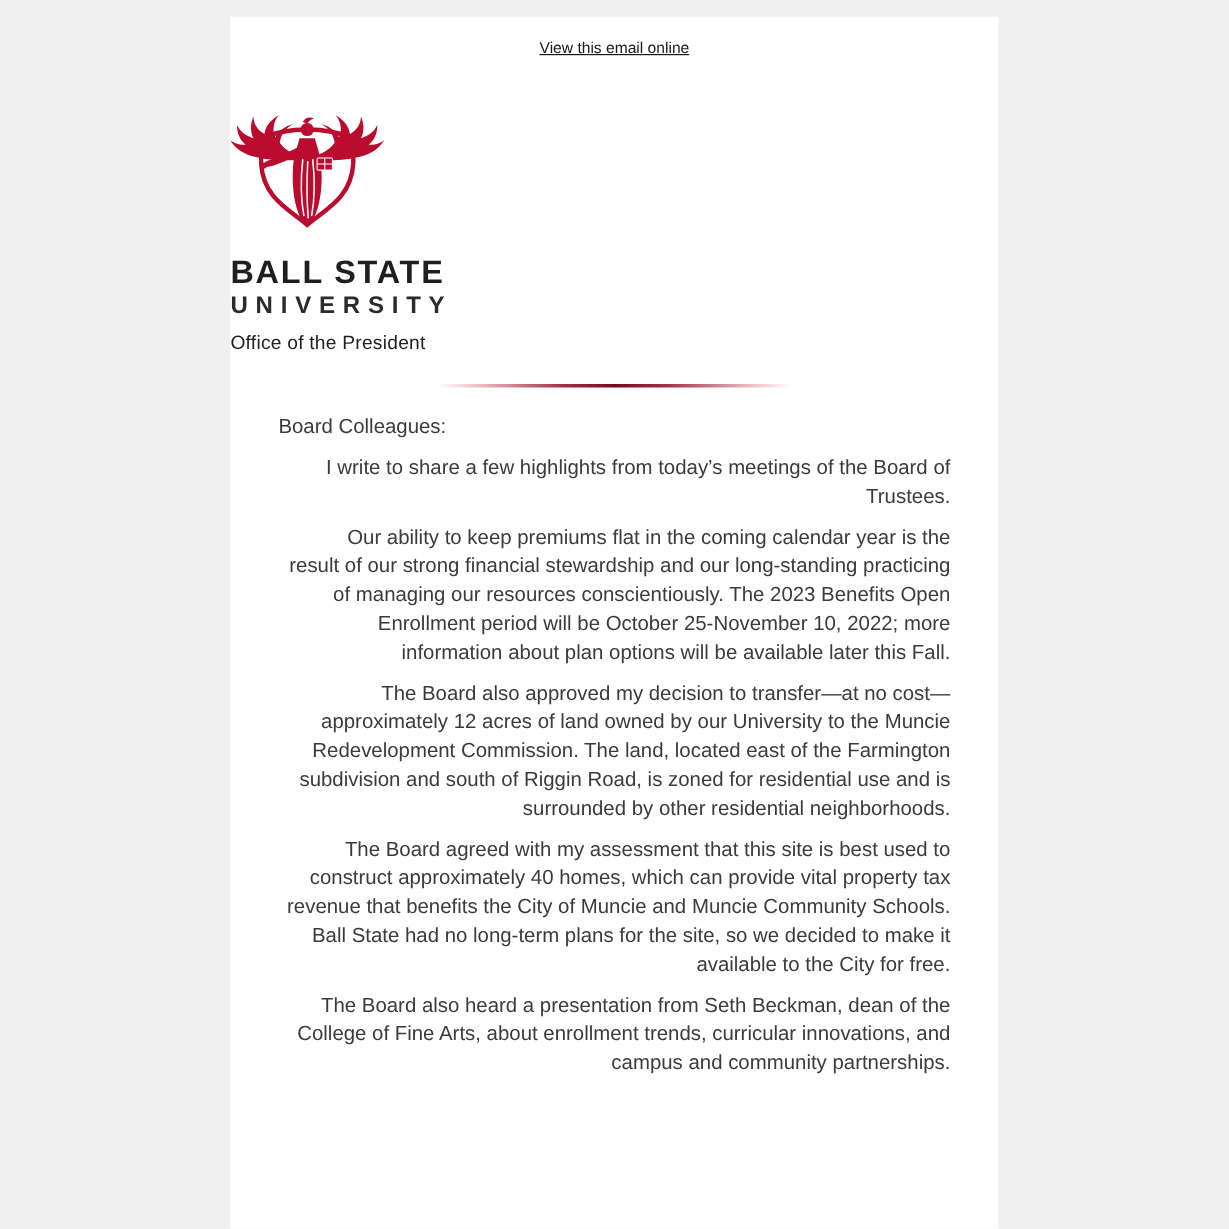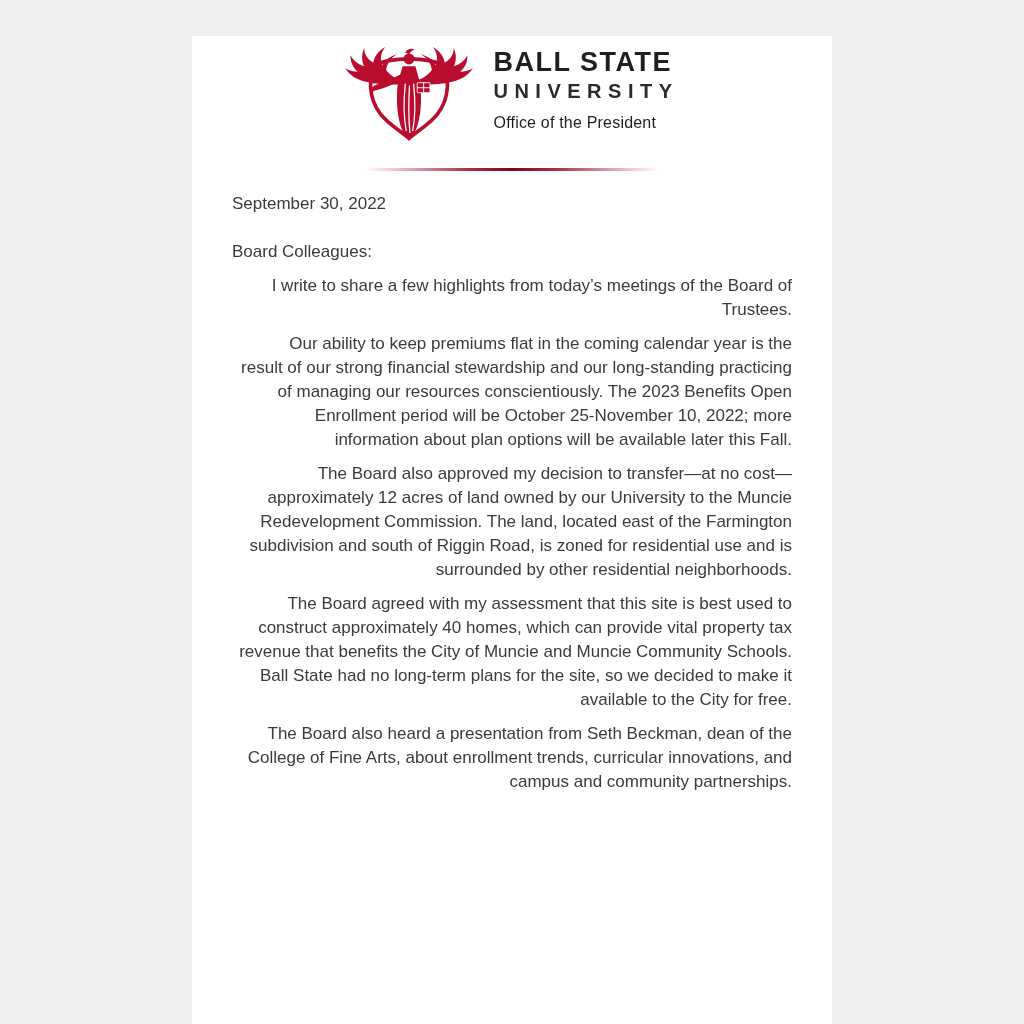--- a/index.html
+++ b/index.html
@@ -24,22 +24,22 @@
   .view-online-link {
     font-size: 13px;
     color: #1a1a1a;
     text-decoration: underline;
     cursor: pointer;
   }
   .logo-lockup {
     margin-top: 36px;
     display: flex;
     justify-content: center;
-    align-items: center;
     gap: 20px;
+    flex-direction: column;
   }
   .logo-mark { width: 128px; height: 108px; flex: 0 0 auto; }
   .logo-text { text-align: left; }
   .logo-line1 {
     font-size: 27px;
     font-weight: 800;
     letter-spacing: 1.5px;
     color: #1f1f1f;
     line-height: 1.05;
   }
@@ -81,20 +81,23 @@
   .date-line { margin-bottom: 24px; }
   .salutation { margin-bottom: 10px; }
   .para { margin-bottom: 10px; text-indent: 21px; text-align: right; }
 </style>
 </head>
 <body>
 
 <div class="page">
   <div class="email-column">
 
+    <div class="view-online-wrap">
+      <a class="view-online-link">View this email online</a>
+    </div>
 
     <div class="logo-lockup">
       <svg class="logo-mark" viewBox="0 0 140 118" xmlns="http://www.w3.org/2000/svg">
 
         <path d="M70,112 C54,98 30,88 28,56 L28,33 C42,27 56,25 70,25 C84,25 98,27 112,33 L112,56 C110,88 86,98 70,112 Z" fill="none" stroke="#BA0C2F" stroke-width="4"></path>
 
         <path fill="#BA0C2F" d="M67,50 C58,48 50,44 45,37 C46,30 50,24 57,20 C50,22 44,26 41,32 C38,26 39,18 44,12 C37,16 32,22 31,29 C25,26 21,20 21,13 C18,20 18,27 21,33 C14,31 9,27 6,21 C6,29 9,35 14,39 C9,39 4,38 0,35 C5,43 13,48 23,50 C38,54 54,53 67,53 Z"></path>
 
         <path fill="#BA0C2F" transform="matrix(-1,0,0,1,140,0)" d="M67,50 C58,48 50,44 45,37 C46,30 50,24 57,20 C50,22 44,26 41,32 C38,26 39,18 44,12 C37,16 32,22 31,29 C25,26 21,20 21,13 C18,20 18,27 21,33 C14,31 9,27 6,21 C6,29 9,35 14,39 C9,39 4,38 0,35 C5,43 13,48 23,50 C38,54 54,53 67,53 Z"></path>
 
@@ -116,21 +119,20 @@
       <div class="logo-text">
         <div class="logo-line1">BALL STATE</div>
         <div class="logo-line2">UNIVERSITY</div>
         <div class="logo-line3">Office of the President</div>
       </div>
     </div>
 
     <div class="brand-divider"></div>
 
     <div class="letter">
-      <p class="date-line">September 30, 2022</p>
       <p class="salutation">Board Colleagues:</p>
       <div>
 
           <p class="para">I write to share a few highlights from today’s meetings of the Board of Trustees.</p>
 
 
 
           <p class="para">Our ability to keep premiums flat in the coming calendar year is the result of our strong financial stewardship and our long-standing practicing of managing our resources conscientiously. The 2023 Benefits Open Enrollment period will be October 25-November 10, 2022; more information about plan options will be available later this Fall.</p>
 
           <p class="para">The Board also approved my decision to transfer—at no cost—approximately 12 acres of land owned by our University to the Muncie Redevelopment Commission. The land, located east of the Farmington subdivision and south of Riggin Road, is zoned for residential use and is surrounded by other residential neighborhoods.</p>

